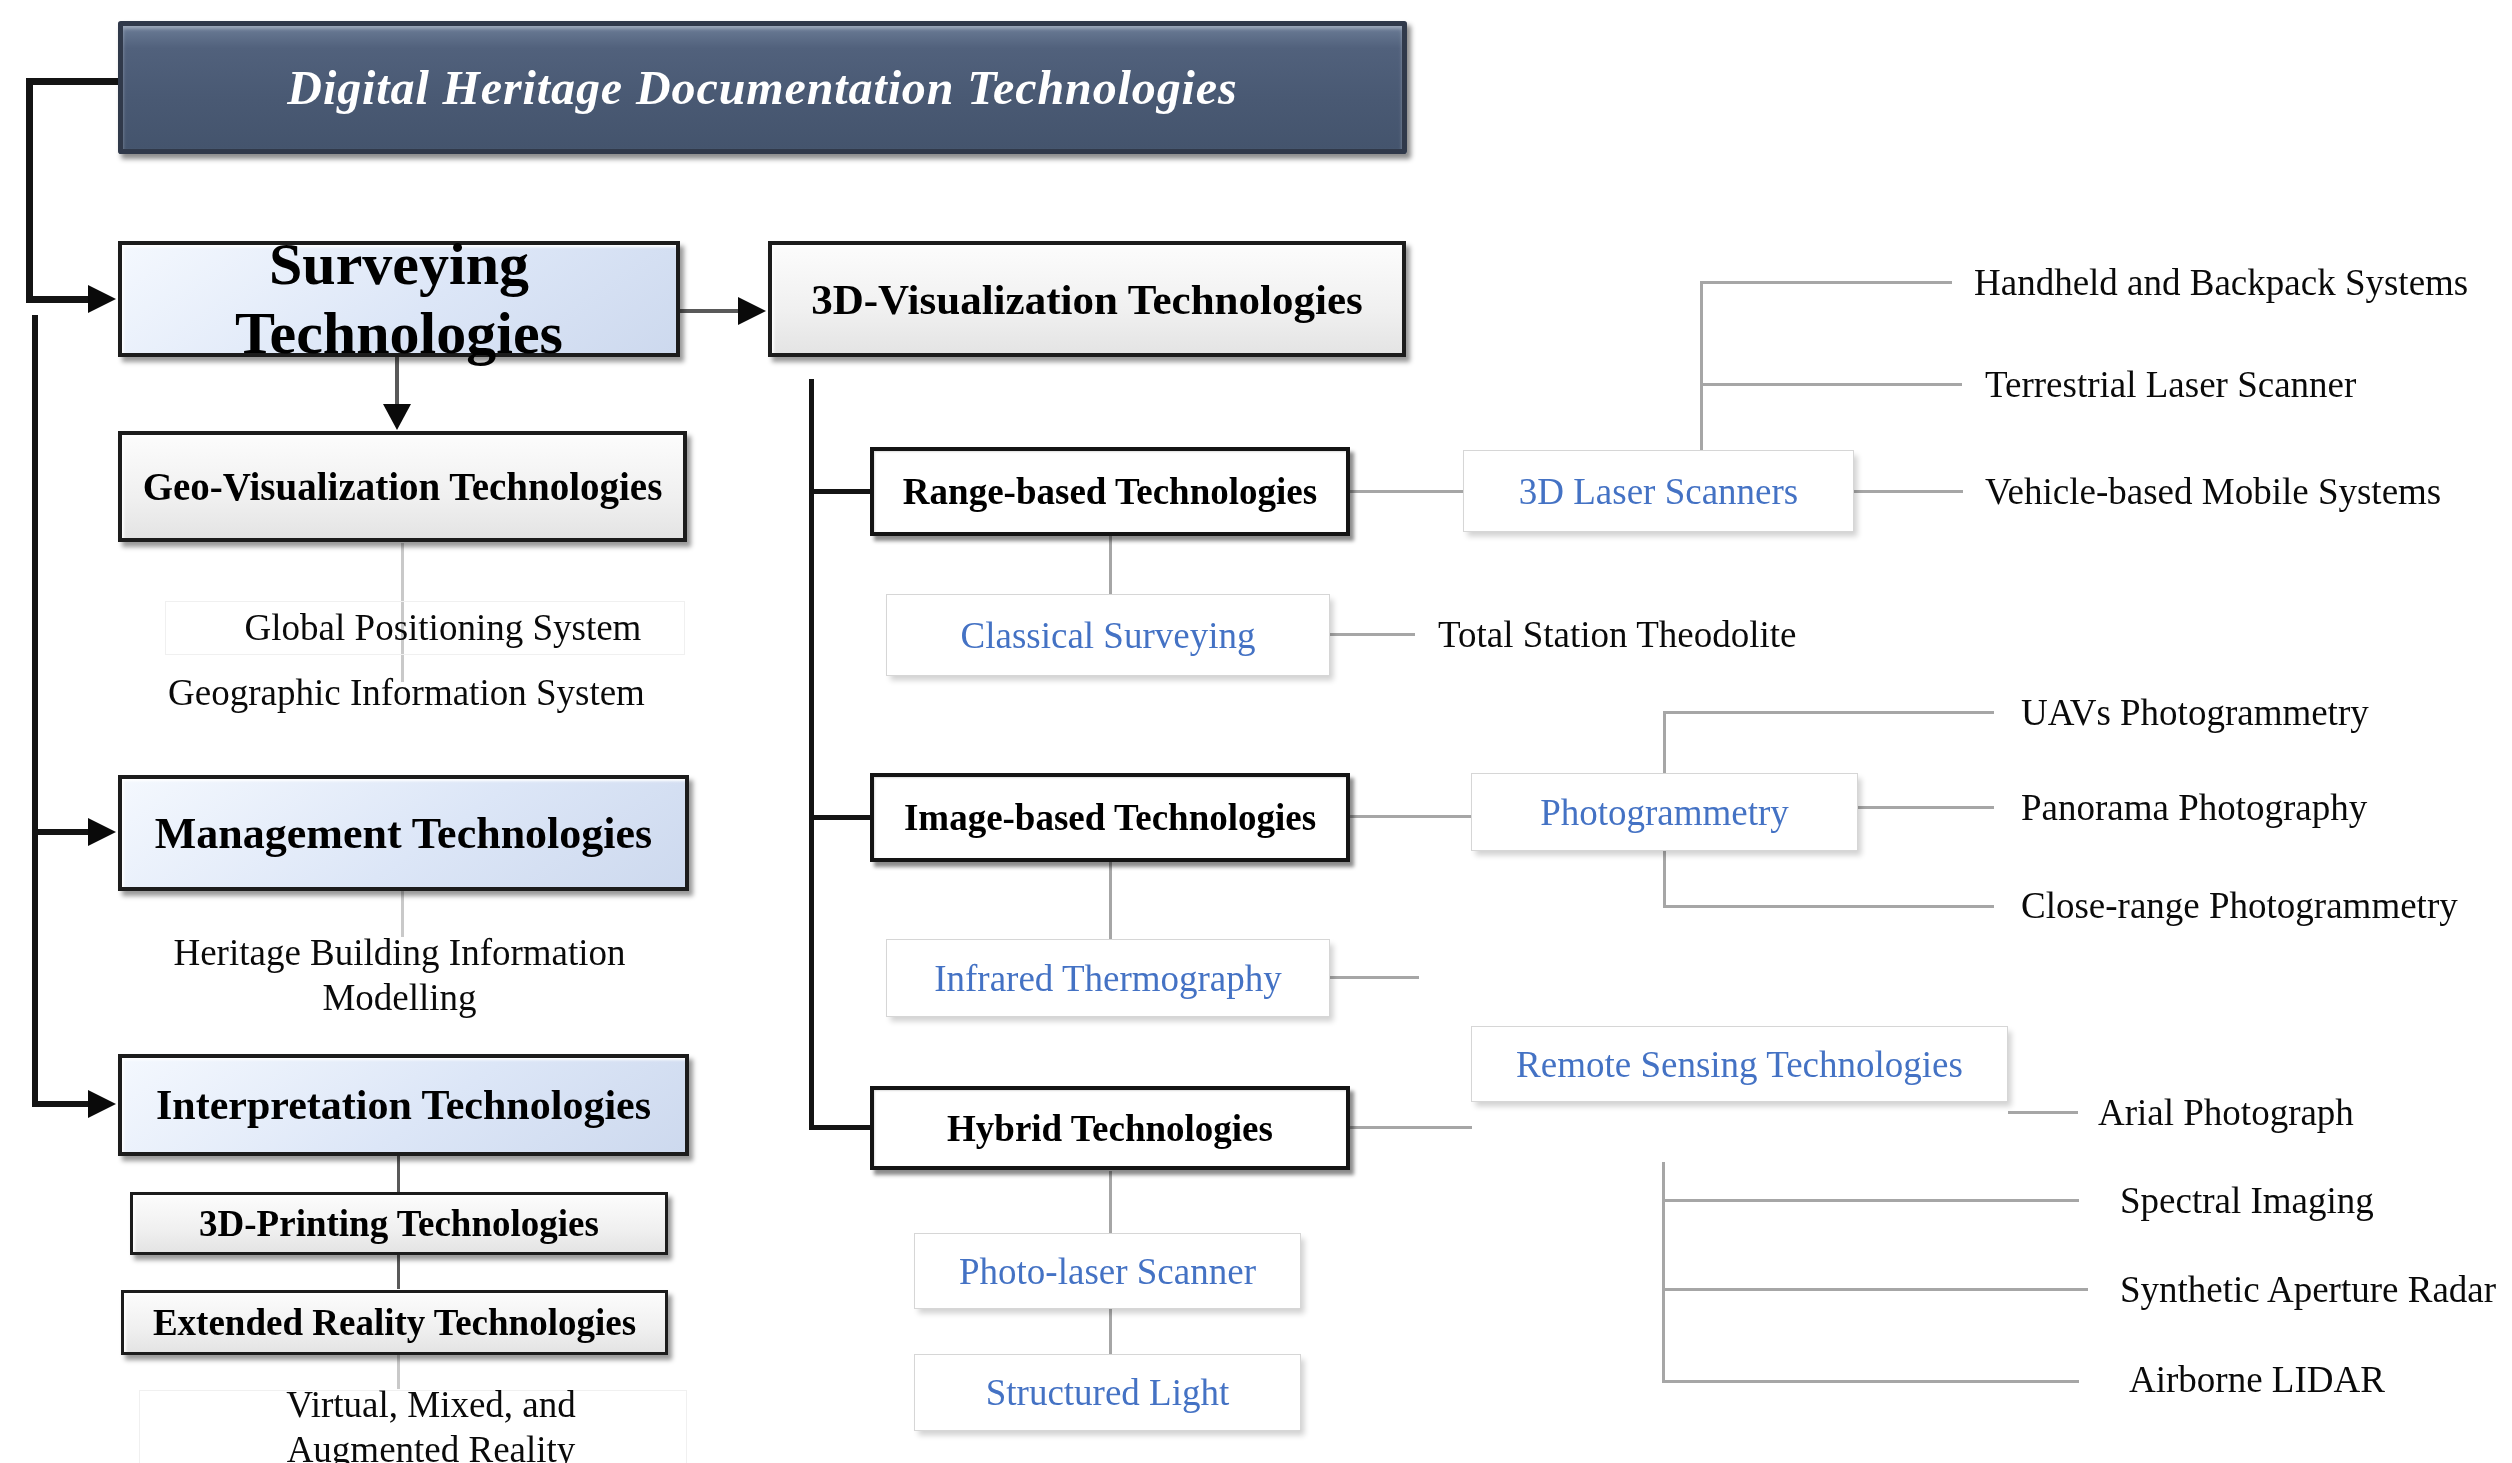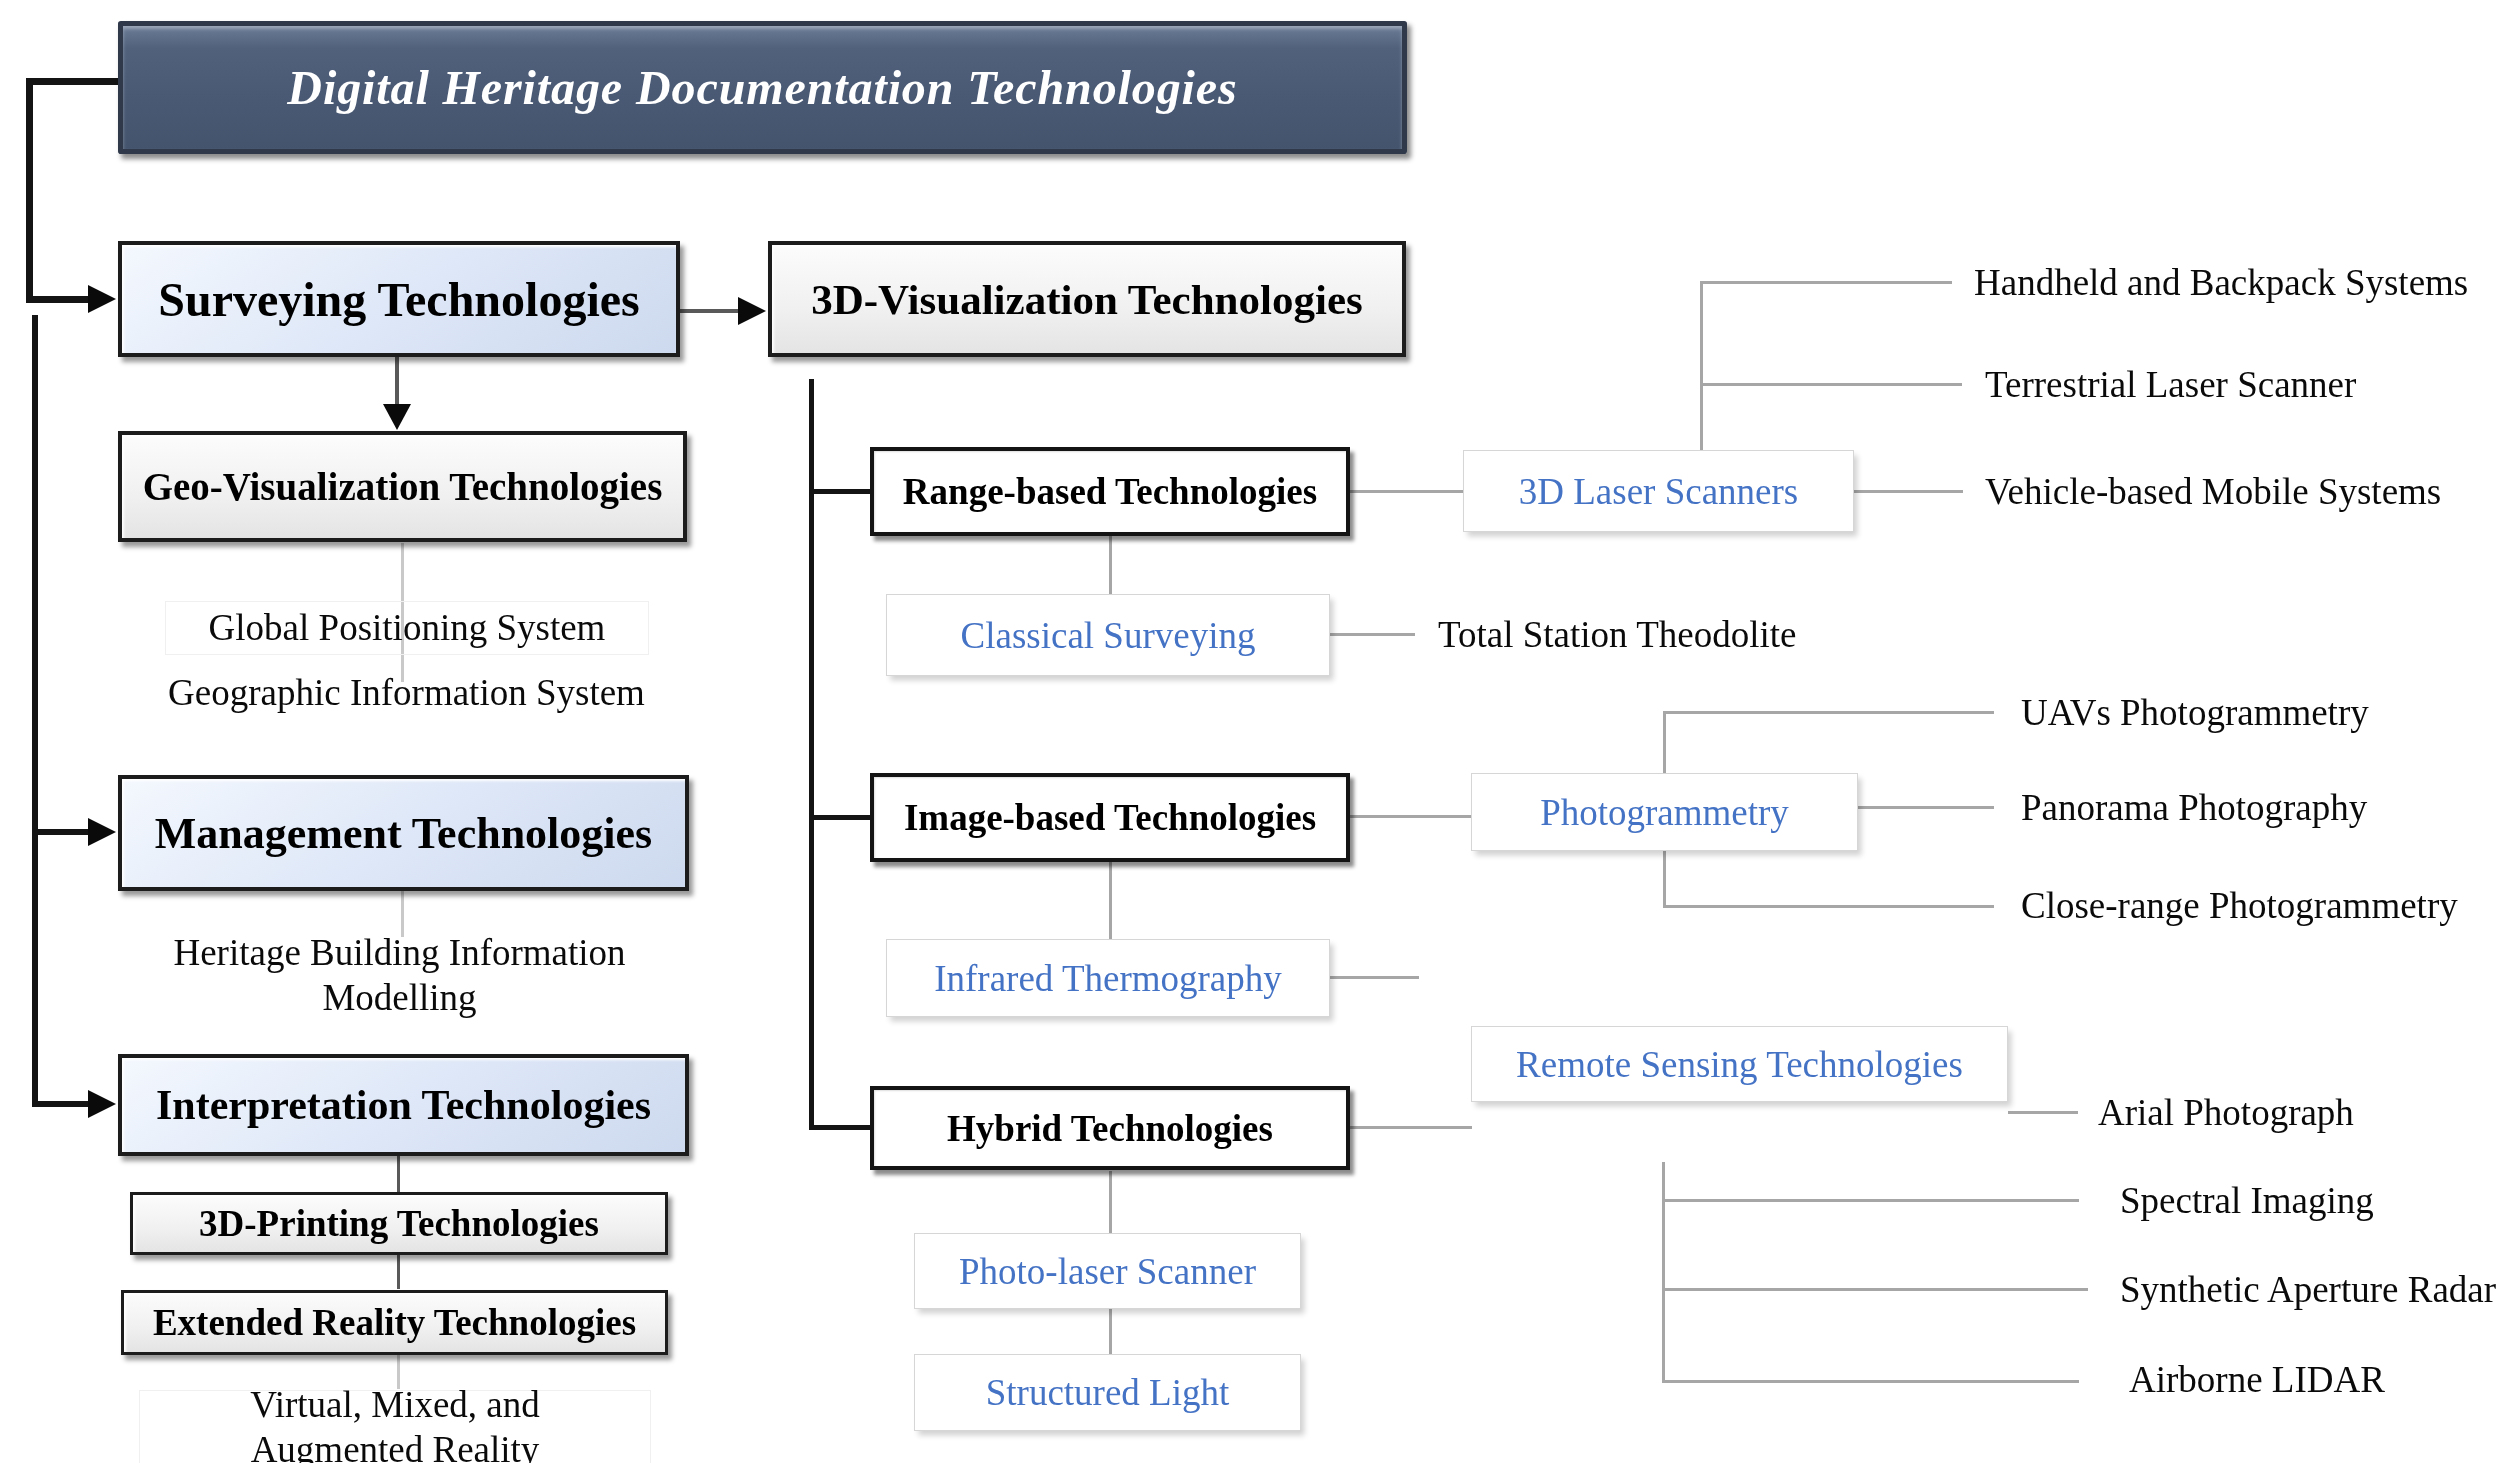--- a/index.html
+++ b/index.html
@@ -21,21 +21,21 @@
        color:#000;font-weight:bold;}
   .node-parent{background:#ffffff;border:4.6px solid #141414;
        box-shadow:3.7px 4.6px 3.7px rgba(0,0,0,0.45), inset 0.9px 0.9px 1.9px #dddddd;
        color:#000;font-weight:bold;font-size:37px;}
   .node-link{background:#ffffff;border:1.9px solid #d6d6d6;
        box-shadow:3.7px 4.6px 5.6px rgba(0,0,0,0.18);
        color:#4472C4;font-weight:normal;font-size:37px;}
   .leaf{position:absolute;transform:translateY(-50%);white-space:nowrap;
        color:#0a0a0a;font-size:37px;}
   .txt{position:absolute;color:#0a0a0a;font-size:37px;text-align:center;line-height:1.22;}
-  .faintbox{border:1.9px solid #f0f0f0;}
+  .faintbox{border:1.9px solid #f0f0f0;padding-left:36px;}
   .lv{position:absolute;}
   .lh{position:absolute;}
   .c-black{background:#141414;}
   .c-dgray{background:#595959;}
   .c-gray{background:#a6a6a6;}
   .c-lgray{background:#c9c9c9;}
   .ah-r{position:absolute;width:0;height:0;border-top:14px solid transparent;
         border-bottom:14px solid transparent;border-left:28px solid #0a0a0a;}
   .ah-d{position:absolute;width:0;height:0;border-left:14px solid transparent;
         border-right:14px solid transparent;border-top:26px solid #0a0a0a;}
@@ -98,21 +98,21 @@
   <div class="lh c-gray" style="left:1662px;top:1199px;width:417px;height:2.8px;"></div>
   <div class="lh c-gray" style="left:1662px;top:1288px;width:426px;height:2.8px;"></div>
   <div class="lh c-gray" style="left:1662px;top:1380px;width:417px;height:2.8px;"></div>
   <div class="lv c-gray" style="left:1109px;top:1171px;width:2.8px;height:62px;"></div>
   <div class="lv c-gray" style="left:1109px;top:1309px;width:2.8px;height:45px;"></div>
 
   <div class="box node-title" style="left:118px;top:21.3px;width:1289px;height:133px;">
     <span>Digital Heritage Documentation Technologies</span>
   </div>
 
-  <div class="box node-blue" style="left:118px;top:241px;width:562px;height:116px;font-size:48px;">
+  <div class="box node-blue" style="left:118px;top:241px;width:562px;height:116px;font-size:60px;">
     <span>Surveying Technologies</span>
   </div>
 
   <div class="box node-gray" style="left:118px;top:431px;width:569px;height:111px;font-size:39px;">
     <span>Geo-Visualization Technologies</span>
   </div>
 
   <div class="txt faintbox" style="left:165px;top:601px;width:482px;height:52px;display:flex;align-items:center;justify-content:center;">
     <span>Global Positioning System</span>
   </div>

